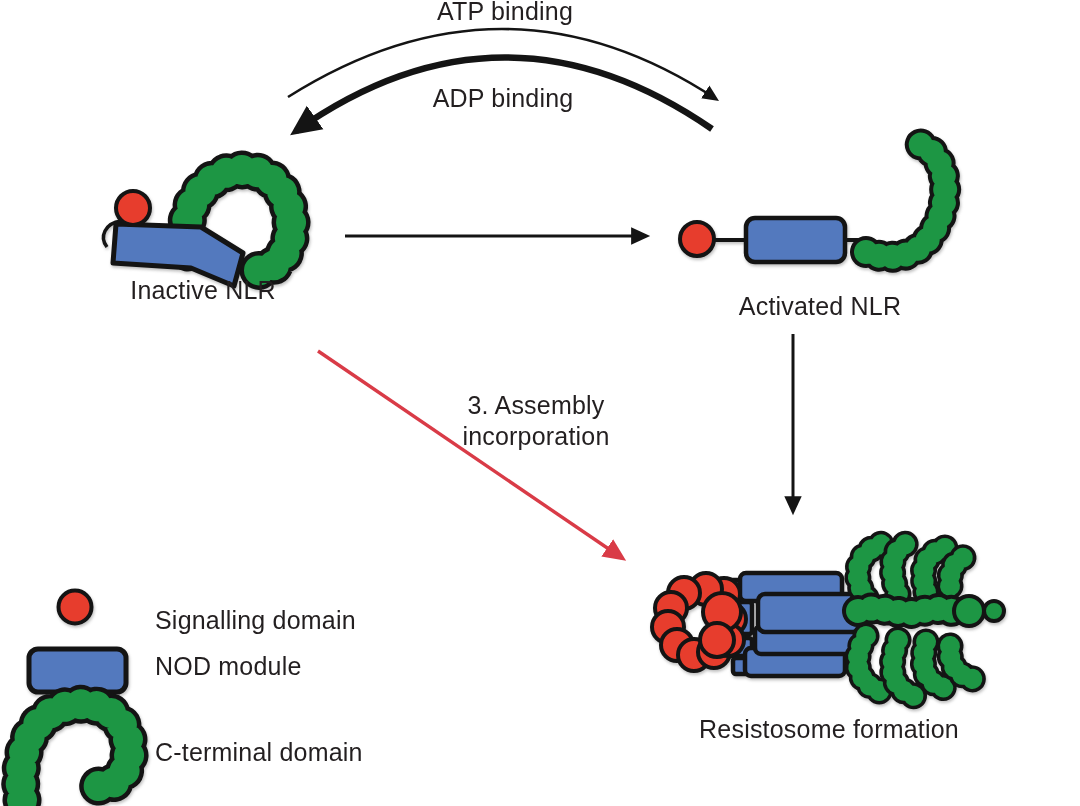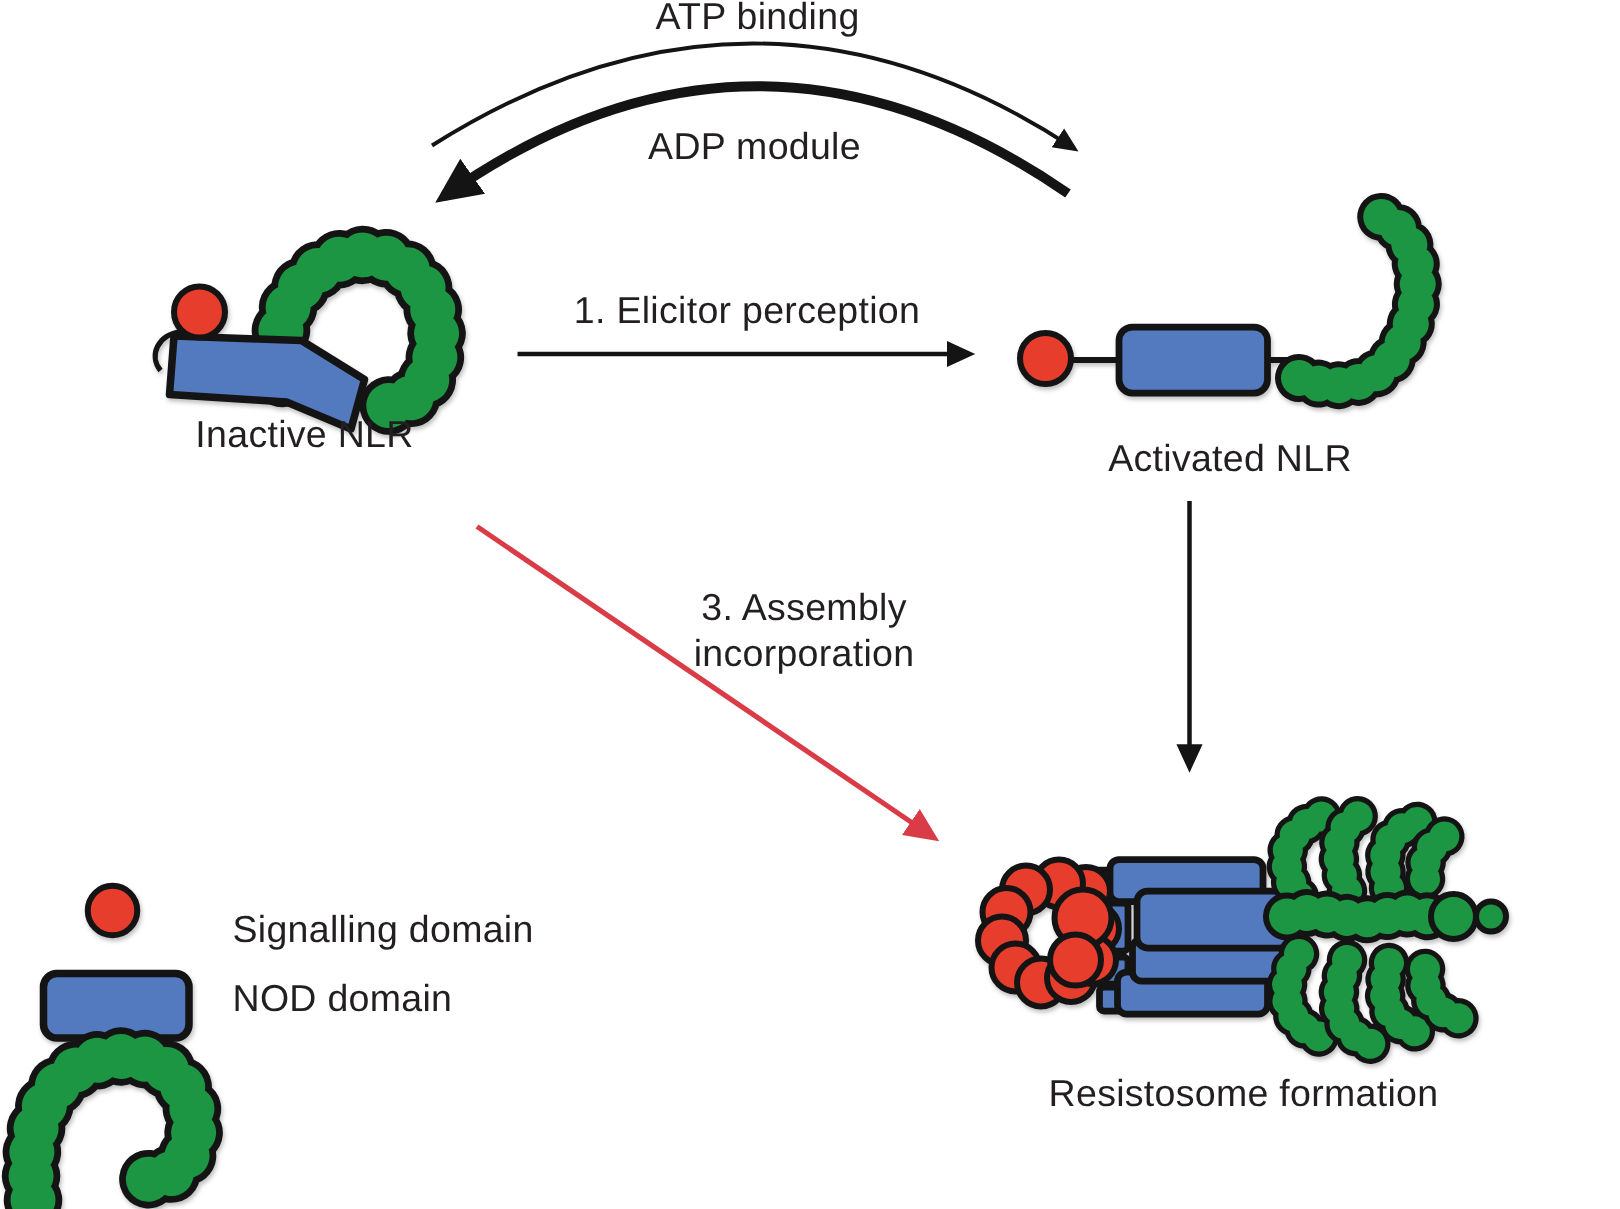--- a/index.html
+++ b/index.html
@@ -144,23 +144,23 @@
       <rect class="slab" x="29" y="649" width="97" height="43" rx="9" style="stroke-width:5"></rect>
     </g>
     <g stroke="#1d9644">
       <path class="bead b30o" d="M22,800 C16,755 30,715 68,706 C108,697 132,725 129,756 C126,782 104,793 88,782"></path>
       <path class="bead b30" d="M22,800 C16,755 30,715 68,706 C108,697 132,725 129,756 C126,782 104,793 88,782"></path>
     </g>
   </g>
 </svg>
 
 <div class="lbl center" style="left:505px;top:-2px">ATP binding</div>
-<div class="lbl center" style="left:503px;top:85px">ADP module</div>
-<div class="lbl center" style="left:498px;top:194px">1. Elicitor perception</div>
+<div class="lbl center" style="left:503px;top:85px">ADP binding</div>
 <div class="lbl center twoline" style="left:536px;top:390px">3. Assembly
 incorporation</div>
 <div class="lbl center" style="left:203px;top:277px">Inactive NLR</div>
 <div class="lbl center" style="left:829px;top:716px">Resistosome formation</div>
 <div class="lbl center" style="left:820px;top:293px">Activated NLR</div>
 <div class="lbl" style="left:155px;top:607px">Signalling domain</div>
-<div class="lbl" style="left:155px;top:653px">NOD domain</div>
+<div class="lbl" style="left:155px;top:653px">NOD module</div>
+<div class="lbl" style="left:155px;top:739px">C-terminal domain</div>
 
 </div>
 
 </body></html>

